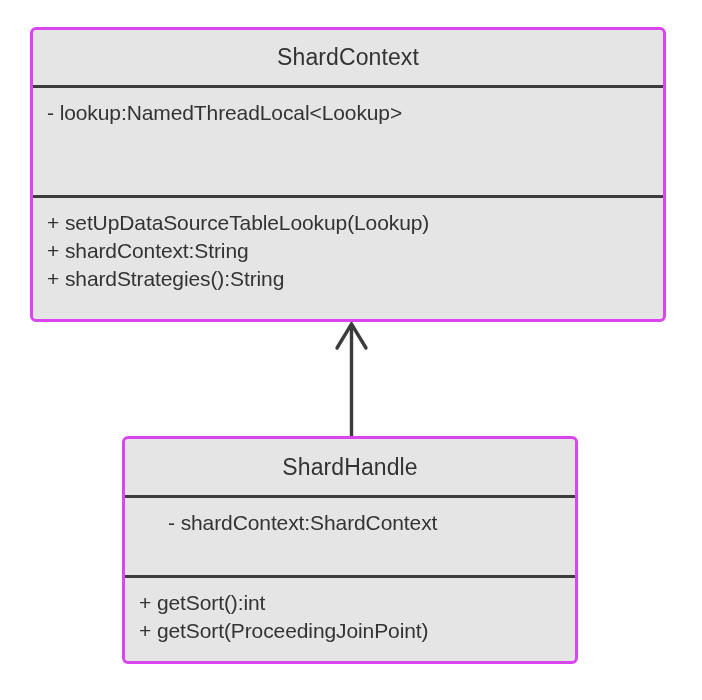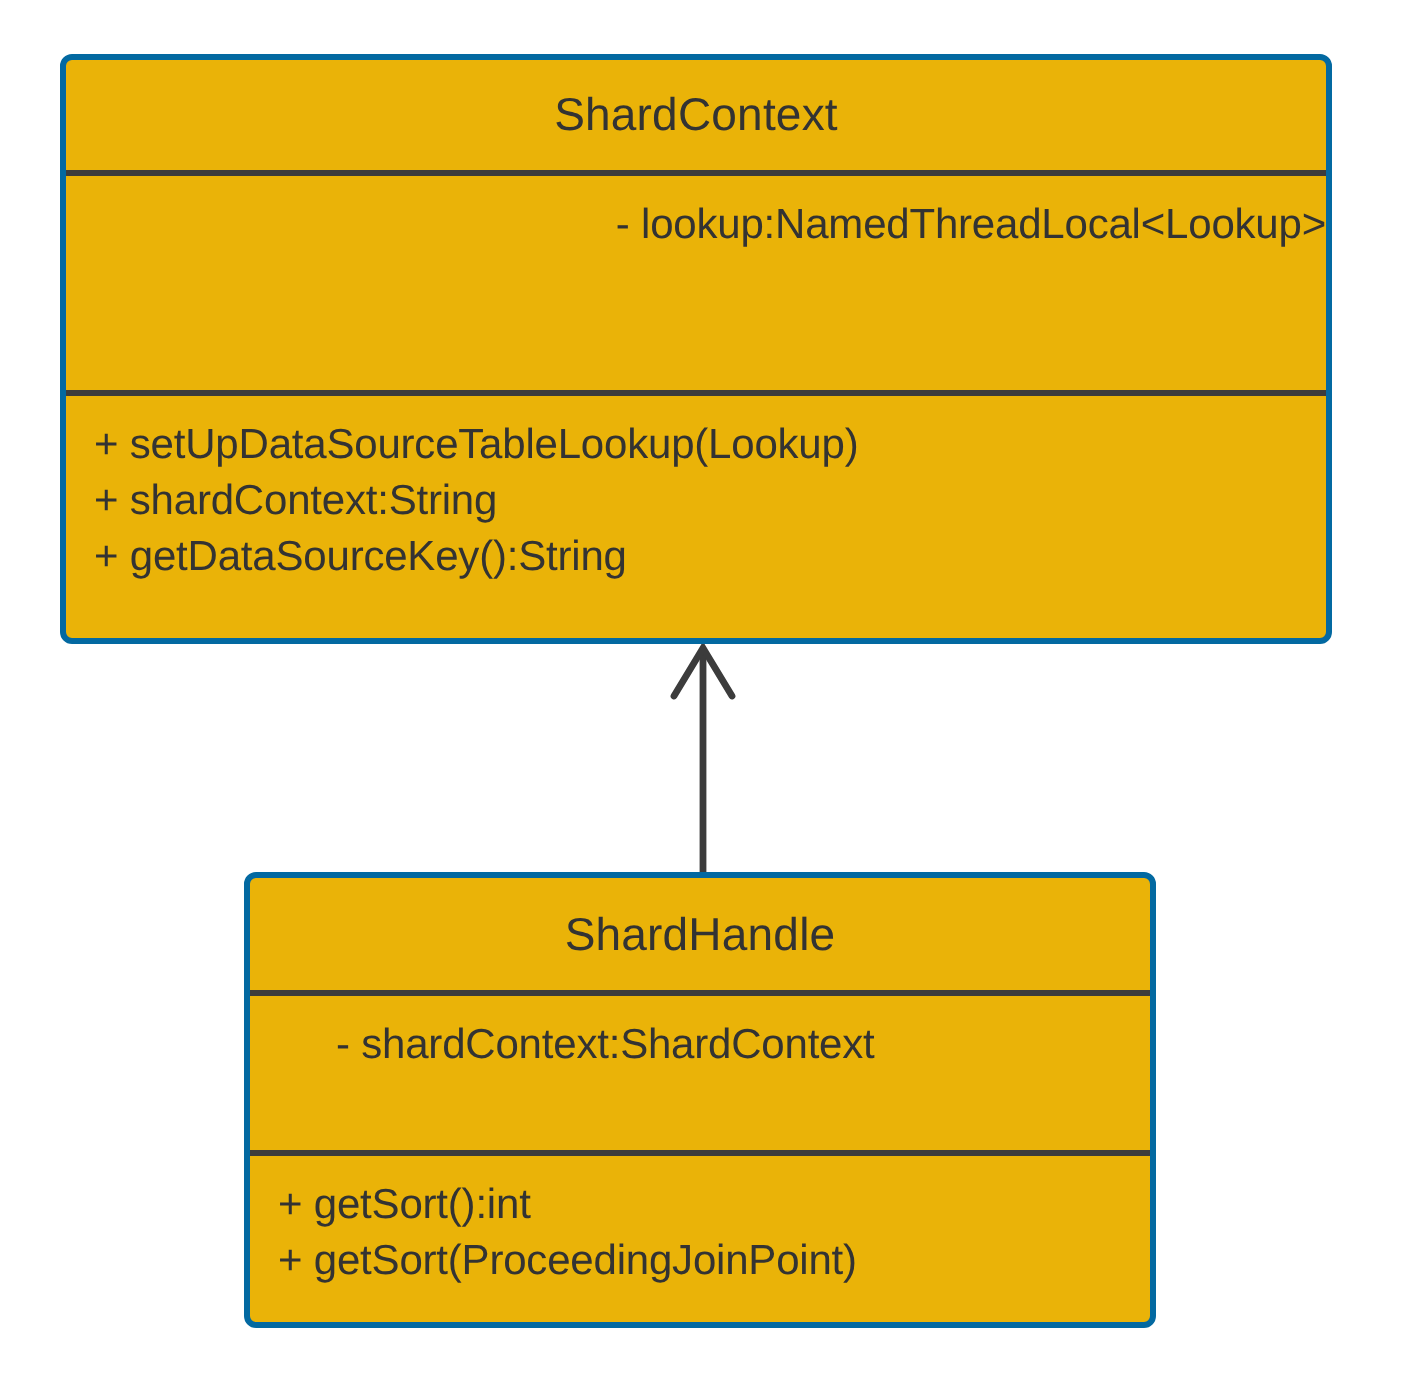--- a/index.html
+++ b/index.html
@@ -21,22 +21,22 @@
     position: absolute;
     inset: 0;
     width: 702px;
     height: 700px;
   }
 
   
   .uml-class {
     position: absolute;
     box-sizing: border-box;
-    background: #eab308;
-    border: 3px solid #0369a1;
+    background: #e5e5e5;
+    border: 3px solid #d946ef;
     border-radius: 6px;
     overflow: hidden;
   }
 
   .uml-compartment {
     box-sizing: border-box;
     position: relative;
   }
 
   .uml-compartment + .uml-compartment {
@@ -87,28 +87,28 @@
     <line x1="351.5" y1="436" x2="351.5" y2="326" stroke="#3c3c3c" stroke-width="3.4"></line>
     <path d="M 337 348 L 351.5 324 L 366 348" fill="none" stroke="#3c3c3c" stroke-width="3.4" stroke-linecap="round" stroke-linejoin="miter"></path>
   </svg>
 
   <div class="uml-class" id="class-shard-context" style="left:30px; top:27px; width:636px; height:295px;">
 
     <div class="uml-compartment uml-class-name" style="height:55px;">
       <span>ShardContext</span>
     </div>
 
-    <div class="uml-compartment uml-member-list" style="height:110px;text-align:right;">
+    <div class="uml-compartment uml-member-list" style="height:110px;">
       <div class="uml-member">- lookup:NamedThreadLocal&lt;Lookup&gt;</div>
     </div>
 
     <div class="uml-compartment uml-member-list" style="height:124px;">
       <div class="uml-member">+ setUpDataSourceTableLookup(Lookup)</div>
       <div class="uml-member">+ shardContext:String</div>
-      <div class="uml-member">+ getDataSourceKey():String</div>
+      <div class="uml-member">+ shardStrategies():String</div>
     </div>
   </div>
 
   <div class="uml-class" id="class-shard-handle" style="left:122px; top:436px; width:456px; height:228px;">
 
     <div class="uml-compartment uml-class-name" style="height:56px;border-radius:18px;">
       <span>ShardHandle</span>
     </div>
 
     <div class="uml-compartment uml-member-list" style="height:80px;padding-left:43px;">

